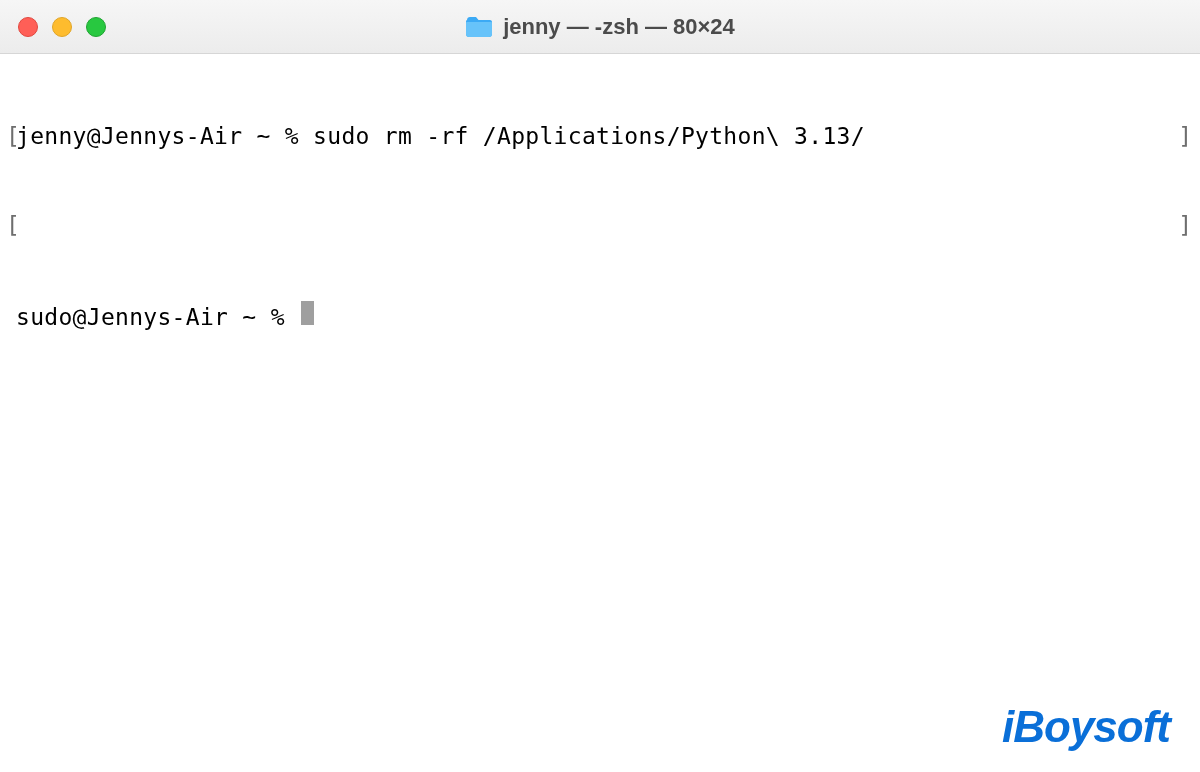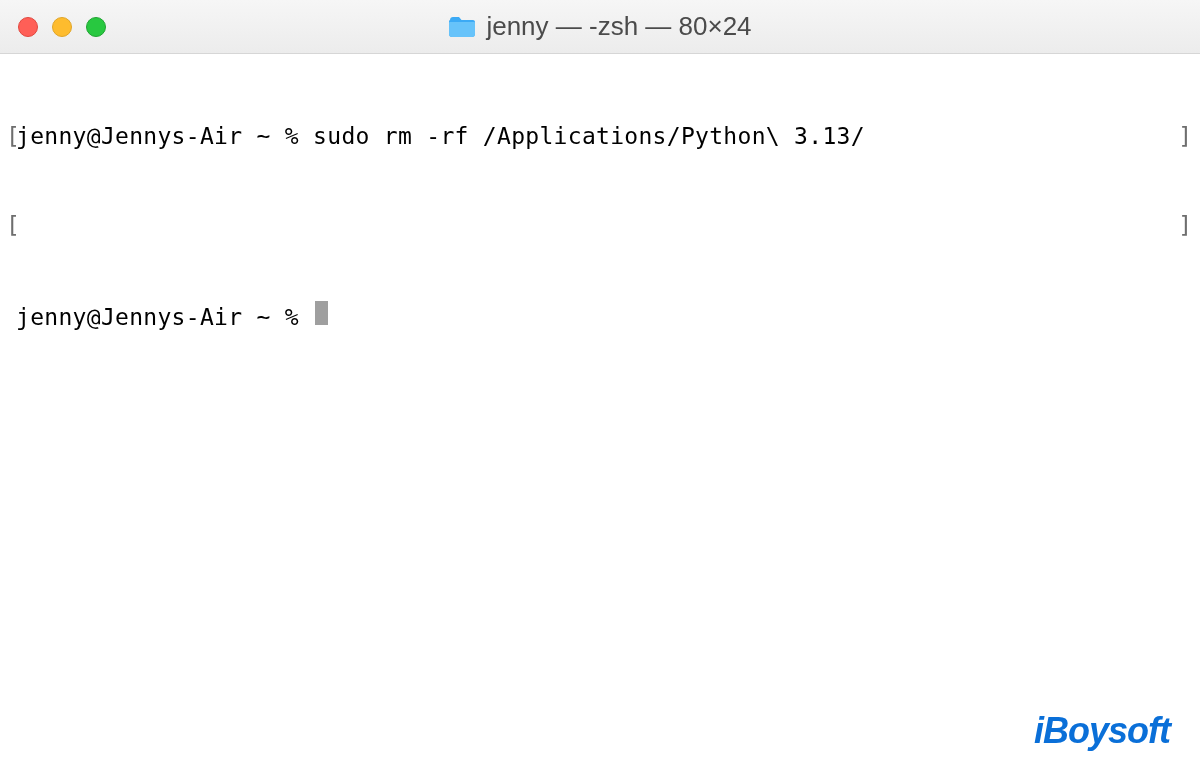--- a/index.html
+++ b/index.html
@@ -46,22 +46,22 @@
       gap: 10px;
       pointer-events: none;
     }
     .folder-icon svg {
       width: 28px;
       height: 22px;
       display: block;
     }
     .window-title {
       font-family: -apple-system, "Helvetica Neue", Arial, sans-serif;
-      font-size: 26px;
-      font-weight: 400;
+      font-size: 22px;
+      font-weight: 700;
       color: #4b4b4b;
     }
     .terminal-body {
       padding: 8px 6px;
       font-size: 23px;
       line-height: 1.3;
       color: #000;
       white-space: pre;
       font-family: "SF Mono", "Menlo", "Monaco", monospace;
       position: relative;
@@ -89,21 +89,21 @@
       height: 24px;
       background: #9f9f9f;
       vertical-align: text-bottom;
       margin-left: 2px;
     }
     .watermark {
       position: absolute;
       bottom: 20px;
       right: 30px;
       font-family: Arial, sans-serif;
-      font-size: 36px;
+      font-size: 44px;
       font-weight: 800;
       font-style: italic;
       color: #0a6fd8;
       letter-spacing: -1px;
     }
   </style>
 </head>
 <body>
 
 <div class="titlebar">
@@ -128,19 +128,19 @@
     <span class="bracket">[</span>
     <span class="prompt-text">jenny@Jennys-Air ~ % sudo rm -rf /Applications/Python\ 3.13/</span>
     <span class="right-bracket">]</span>
   </div>
   <div class="term-line">
     <span class="bracket">[</span>
     <span class="right-bracket">]</span>
   </div>
   <div class="term-line">
     <span class="bracket"> </span>
-    <span class="prompt-text">jenny@Jennys-Air ~ % </span><span class="cursor-block"></span>
+    <span class="prompt-text">sudo@Jennys-Air ~ % </span><span class="cursor-block"></span>
   </div>
 </div>
 
 <div class="watermark">
   <span>iBoysoft</span>
 </div>
 
 </body></html>

